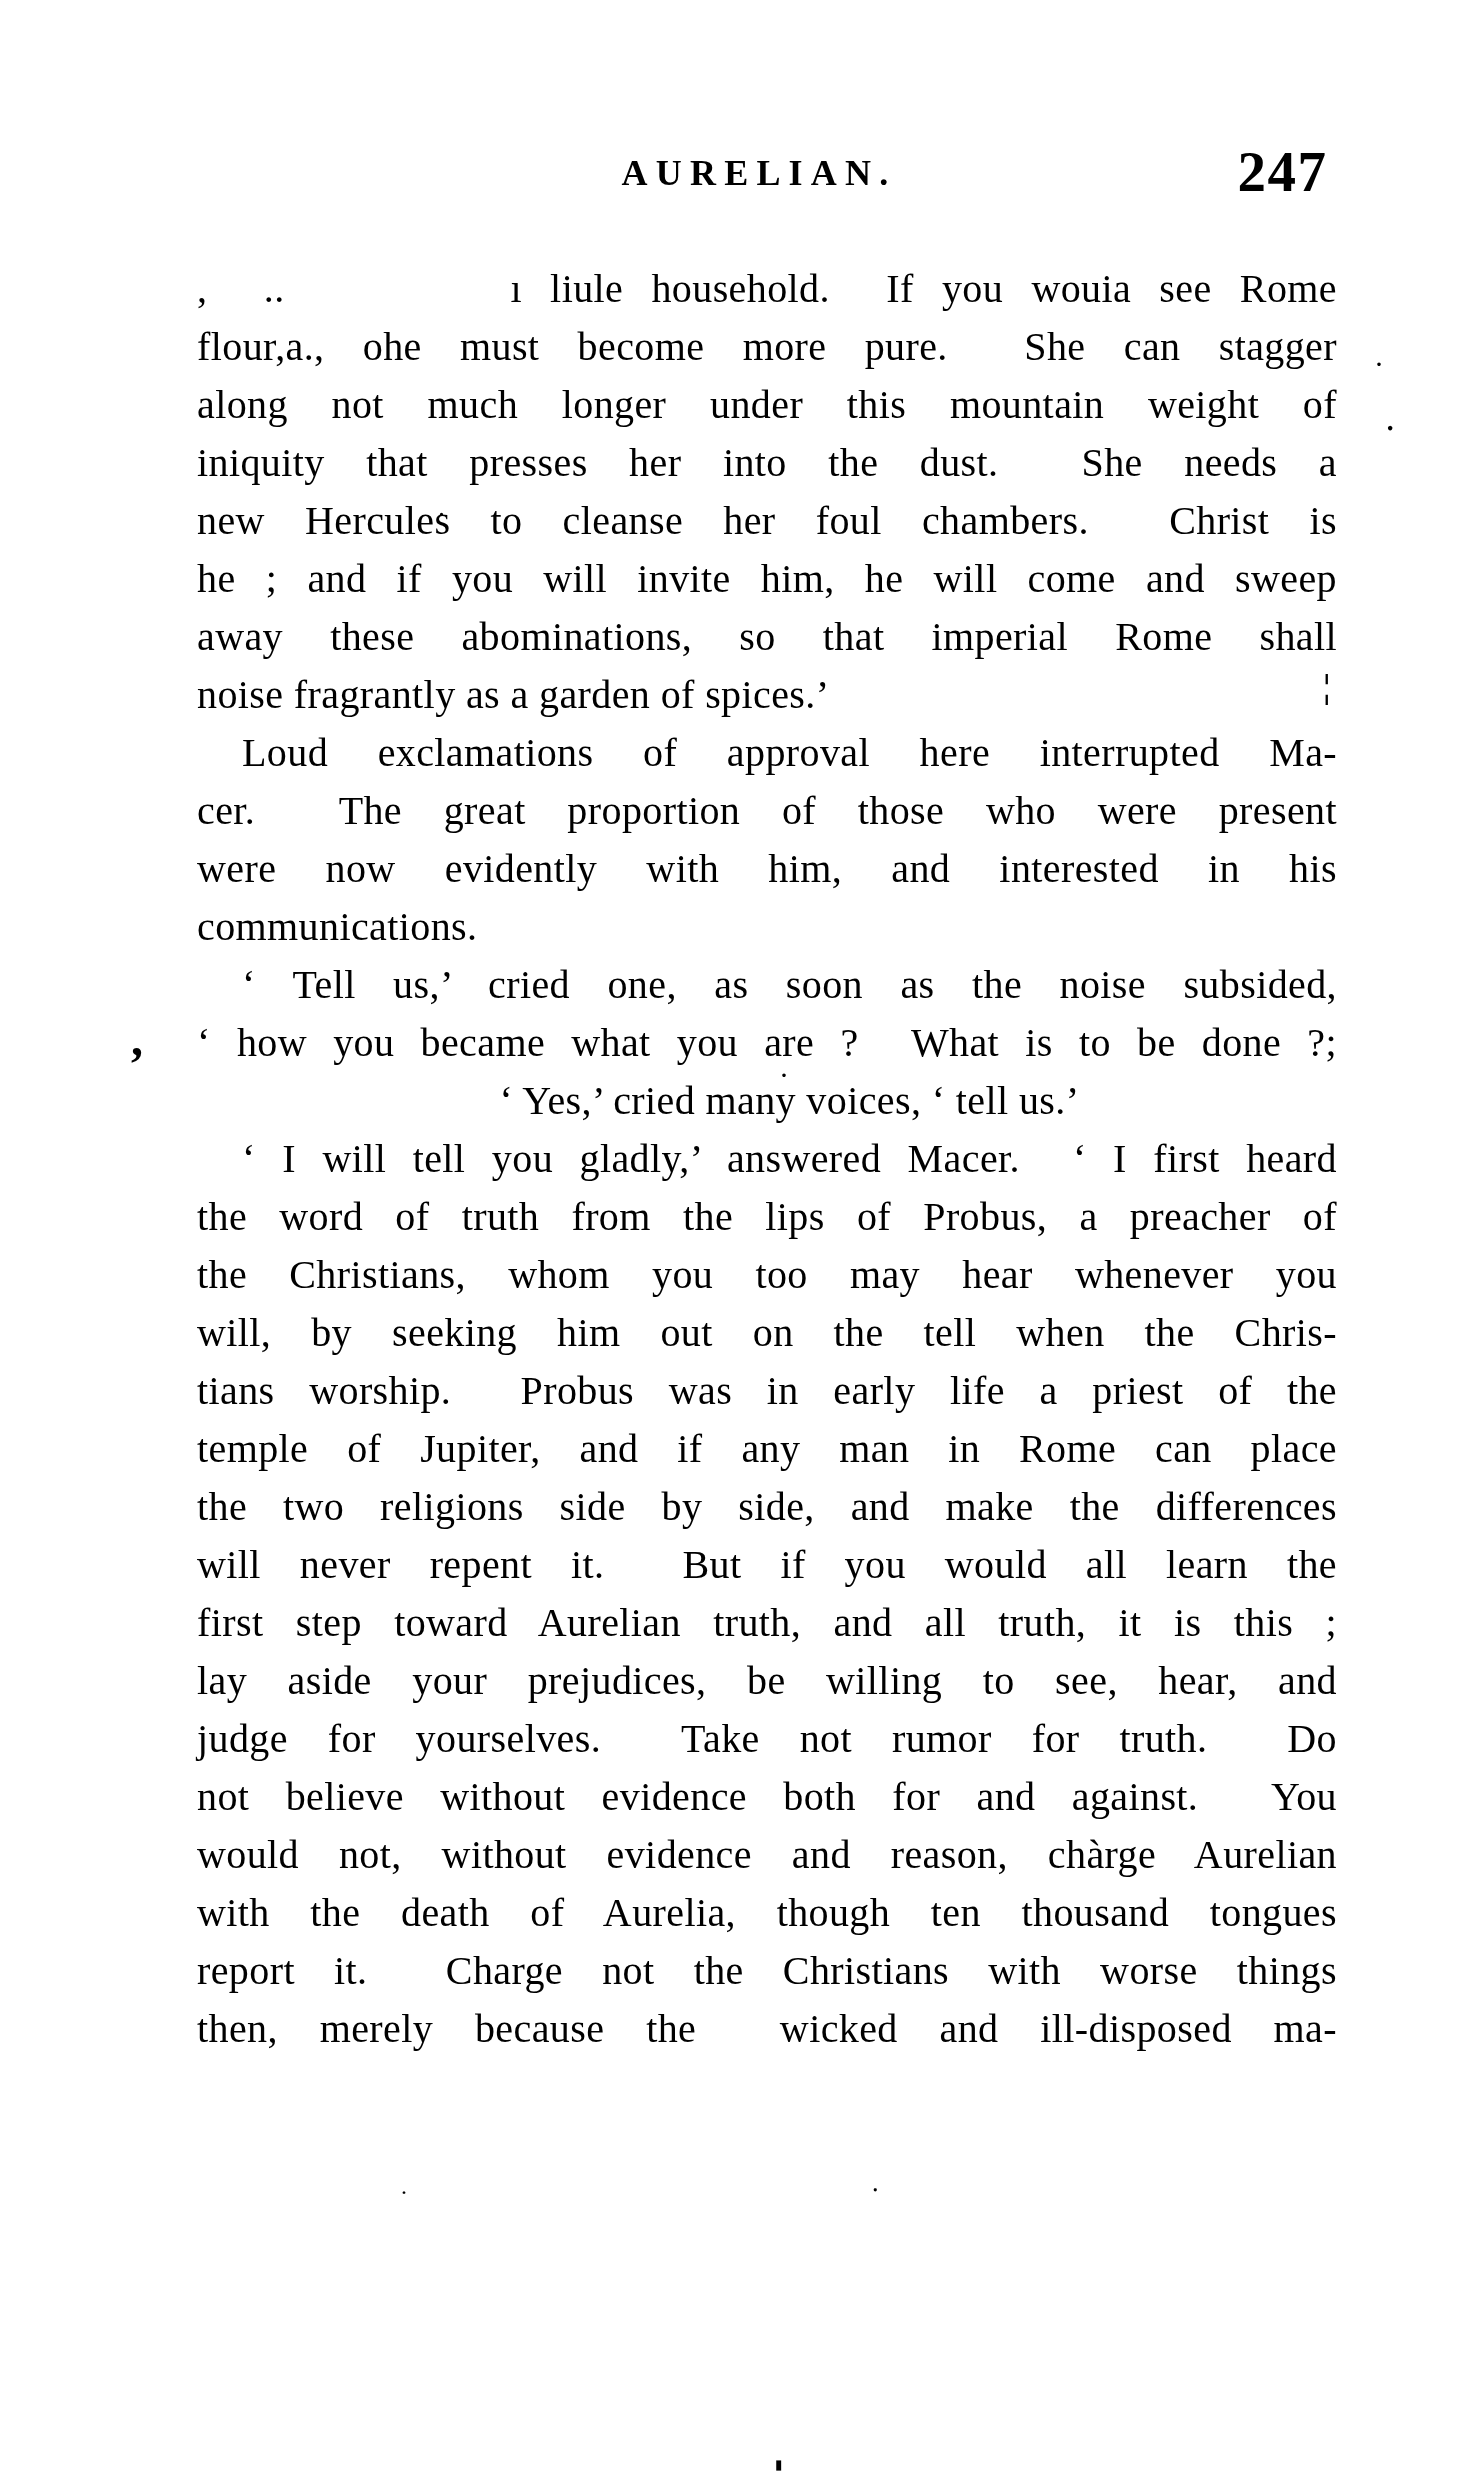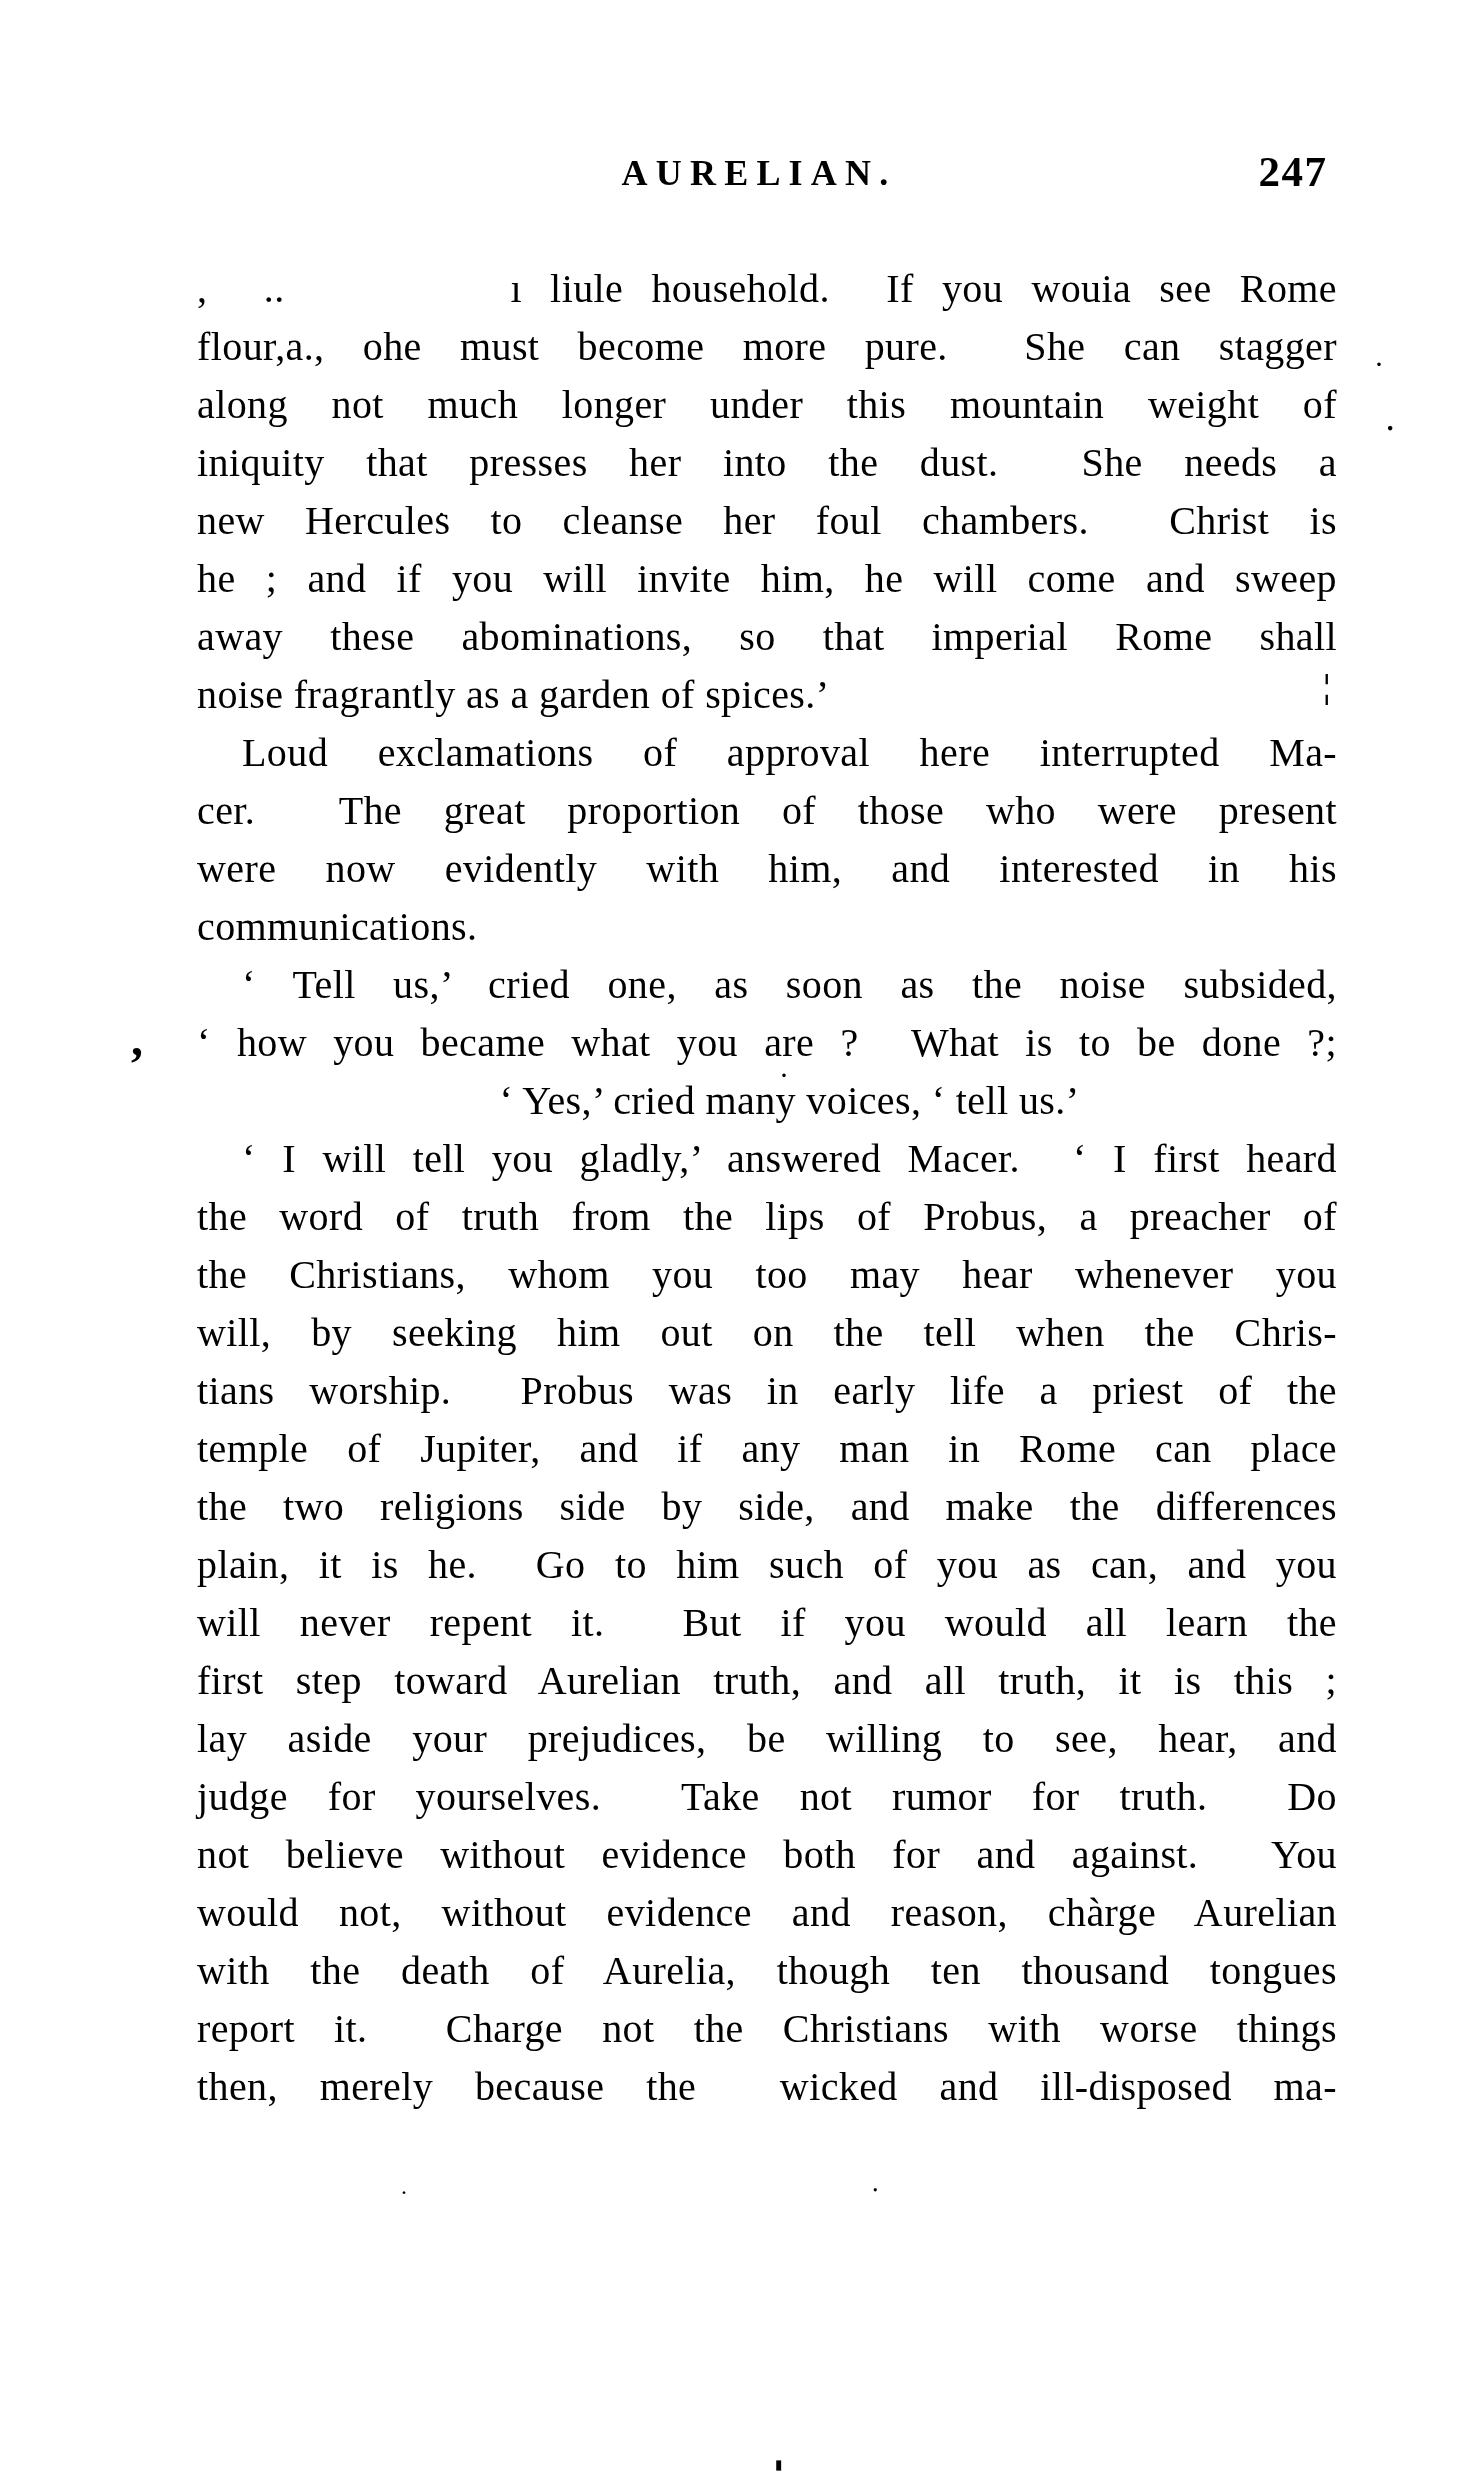--- a/index.html
+++ b/index.html
@@ -24,21 +24,21 @@
     text-align:center;
     font-size:36px;
     font-weight:700;
     letter-spacing:8.2px;
     line-height:39px;
   }
   .page-number{
     position:absolute;
     right:1.5px;
     top:-3px;
-    font-size:43px;
+    font-size:57px;
     font-weight:700;
     letter-spacing:1.5px;
     line-height:42px;
   }
   .text-block{
     position:absolute;
     left:197px;
     top:260px;
     width:1140px;
   }
@@ -89,21 +89,20 @@
       <div class="line indent justify">‘ Tell us,’ cried one, as soon as the noise subsided,</div>
       <div class="line justify">‘ how you became what you are ? &nbsp;What is to be done ?;</div>
       <div class="line indent">‘ Yes,’ cried many voices, ‘ tell us.’</div>
       <div class="line indent justify">‘ I will tell you gladly,’ answered Macer. &nbsp;‘ I first heard</div>
       <div class="line justify">the word of truth from the lips of Probus, a preacher of</div>
       <div class="line justify">the Christians, whom you too may hear whenever you</div>
       <div class="line justify">will, by seeking him out on the tell when the Chris-</div>
       <div class="line justify">tians worship. &nbsp;Probus was in early life a priest of the</div>
       <div class="line justify">temple of Jupiter, and if any man in Rome can place</div>
       <div class="line justify">the two religions side by side, and make the differences</div>
-      <div class="line justify">plain, it is he. &nbsp;Go to him such of you as can, and you</div>
       <div class="line justify">will never repent it. &nbsp;But if you would all learn the</div>
       <div class="line justify">first step toward Aurelian truth, and all truth, it is this ;</div>
       <div class="line justify">lay aside your prejudices, be willing to see, hear, and</div>
       <div class="line justify">judge for yourselves. &nbsp;Take not rumor for truth. &nbsp;Do</div>
       <div class="line justify">not believe without evidence both for and against. &nbsp;You</div>
       <div class="line justify">would not, without evidence and reason, chàrge Aurelian</div>
       <div class="line justify">with the death of Aurelia, though ten thousand tongues</div>
       <div class="line justify">report it. &nbsp;Charge not the Christians with worse things</div>
       <div class="line justify">then, merely because the&nbsp; wicked and ill-disposed ma-</div>
     </div>

